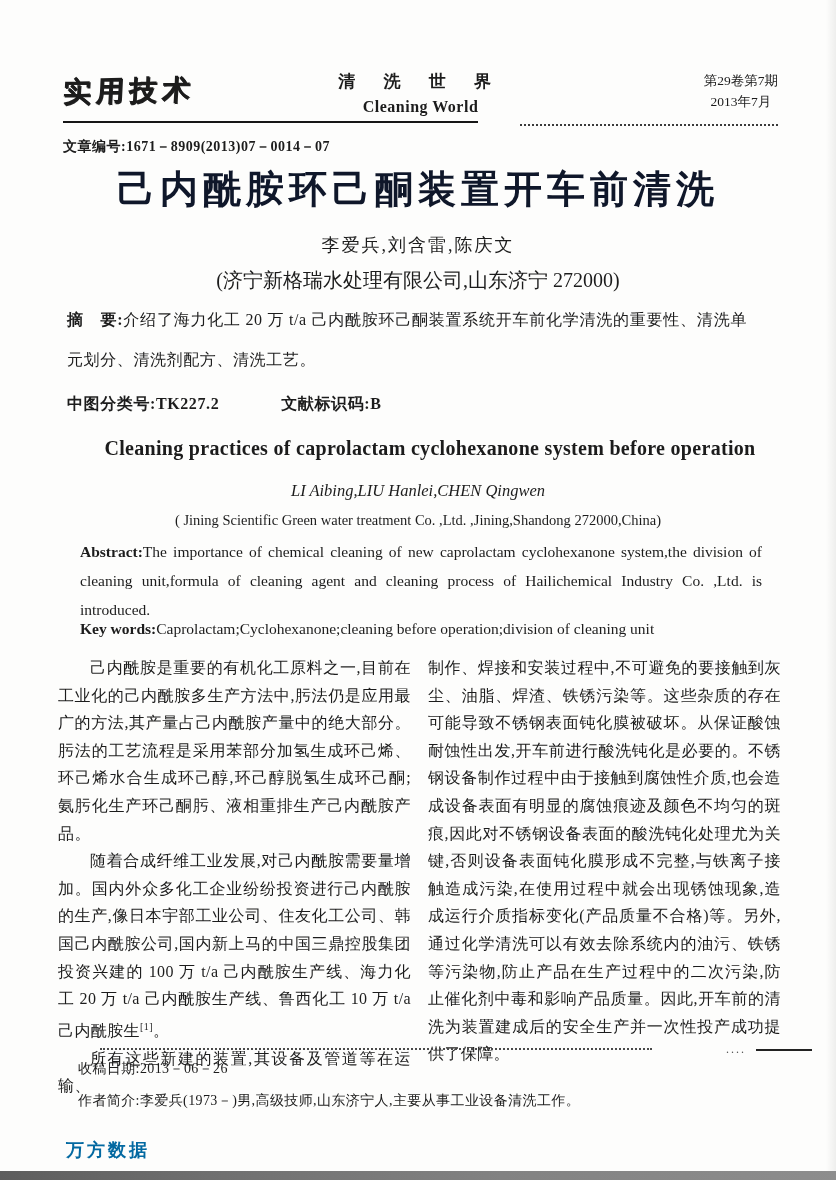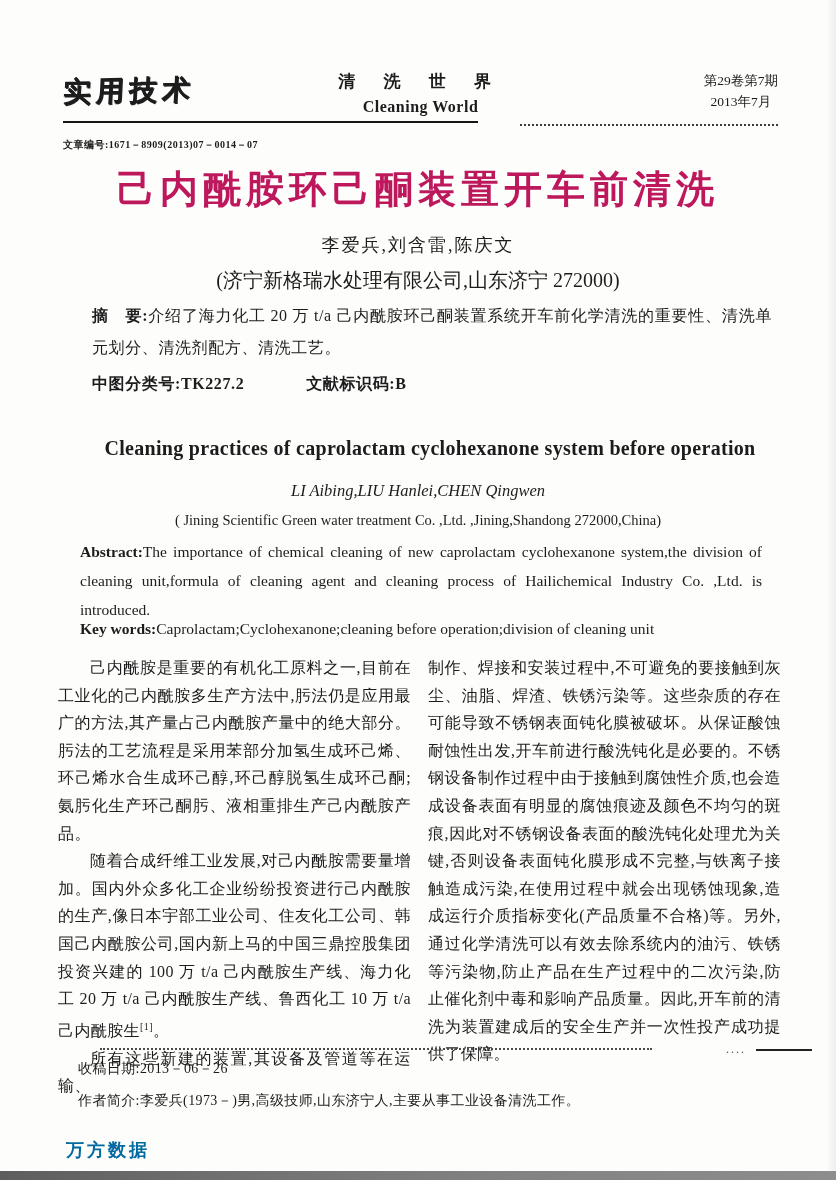--- a/index.html
+++ b/index.html
@@ -24,33 +24,33 @@
   }
   .jcenter { position: absolute; left: 50%; transform: translateX(-50%); top: 0; text-align: center; }
   .jtitle-cn { font-size: 17px; letter-spacing: 12px; font-weight: 600; }
   .jtitle-en { font-size: 16px; font-weight: 700; margin-top: 5px; letter-spacing: 0.5px; }
   .jright { position: absolute; right: 0; top: 0; text-align: center; font-size: 13.5px; line-height: 21px; }
   .rule-solid { position: absolute; top: 121px; left: 63px; width: 415px; border-top: 2px solid #161616; }
   .rule-dotted { position: absolute; top: 124px; left: 520px; width: 258px; border-top: 2px dotted #3a3a3a; }
   
   .article-no {
     position: absolute; top: 138px; left: 63px;
-    font-size: 10px; font-weight: 700; letter-spacing: 0.5px;
+    font-size: 14px; font-weight: 700; letter-spacing: 0.5px;
   }
   .paper-title {
     position: absolute; top: 164px; left: 0; width: 100%;
     text-align: center;
     font-family: "DejaVu Sans", sans-serif;
     font-weight: 900; font-size: 38px; letter-spacing: 5px;
-    color: #be185d;
+    color: #0f172a;
   }
   .authors { position: absolute; top: 233px; width: 100%; text-align: center; font-size: 18px; letter-spacing: 2px; }
   .affiliation { position: absolute; top: 267px; width: 100%; text-align: center; font-size: 20px; }
   
-  .cnabs { position: absolute; top: 300px; left: 92px; width: 680px; font-size: 16px; line-height: 32px; }
+  .cnabs { position: absolute; top: 300px; left: 67px; width: 680px; font-size: 16px; line-height: 40px; }
   .cnabs p { text-align: justify; letter-spacing: 0.6px; }
   .lbl { font-weight: 700; }
   .cn-kw { margin-top: 2px; }
   .cn-clc { margin-top: 4px; font-weight: 700; }
   .clc-gap { display: inline-block; width: 62px; }
   
   .en-title {
     position: absolute; top: 437px; width: 100%; text-align: center;
     font-weight: 700; font-size: 20px; letter-spacing: 0.3px; margin-left: 12px;
   }

